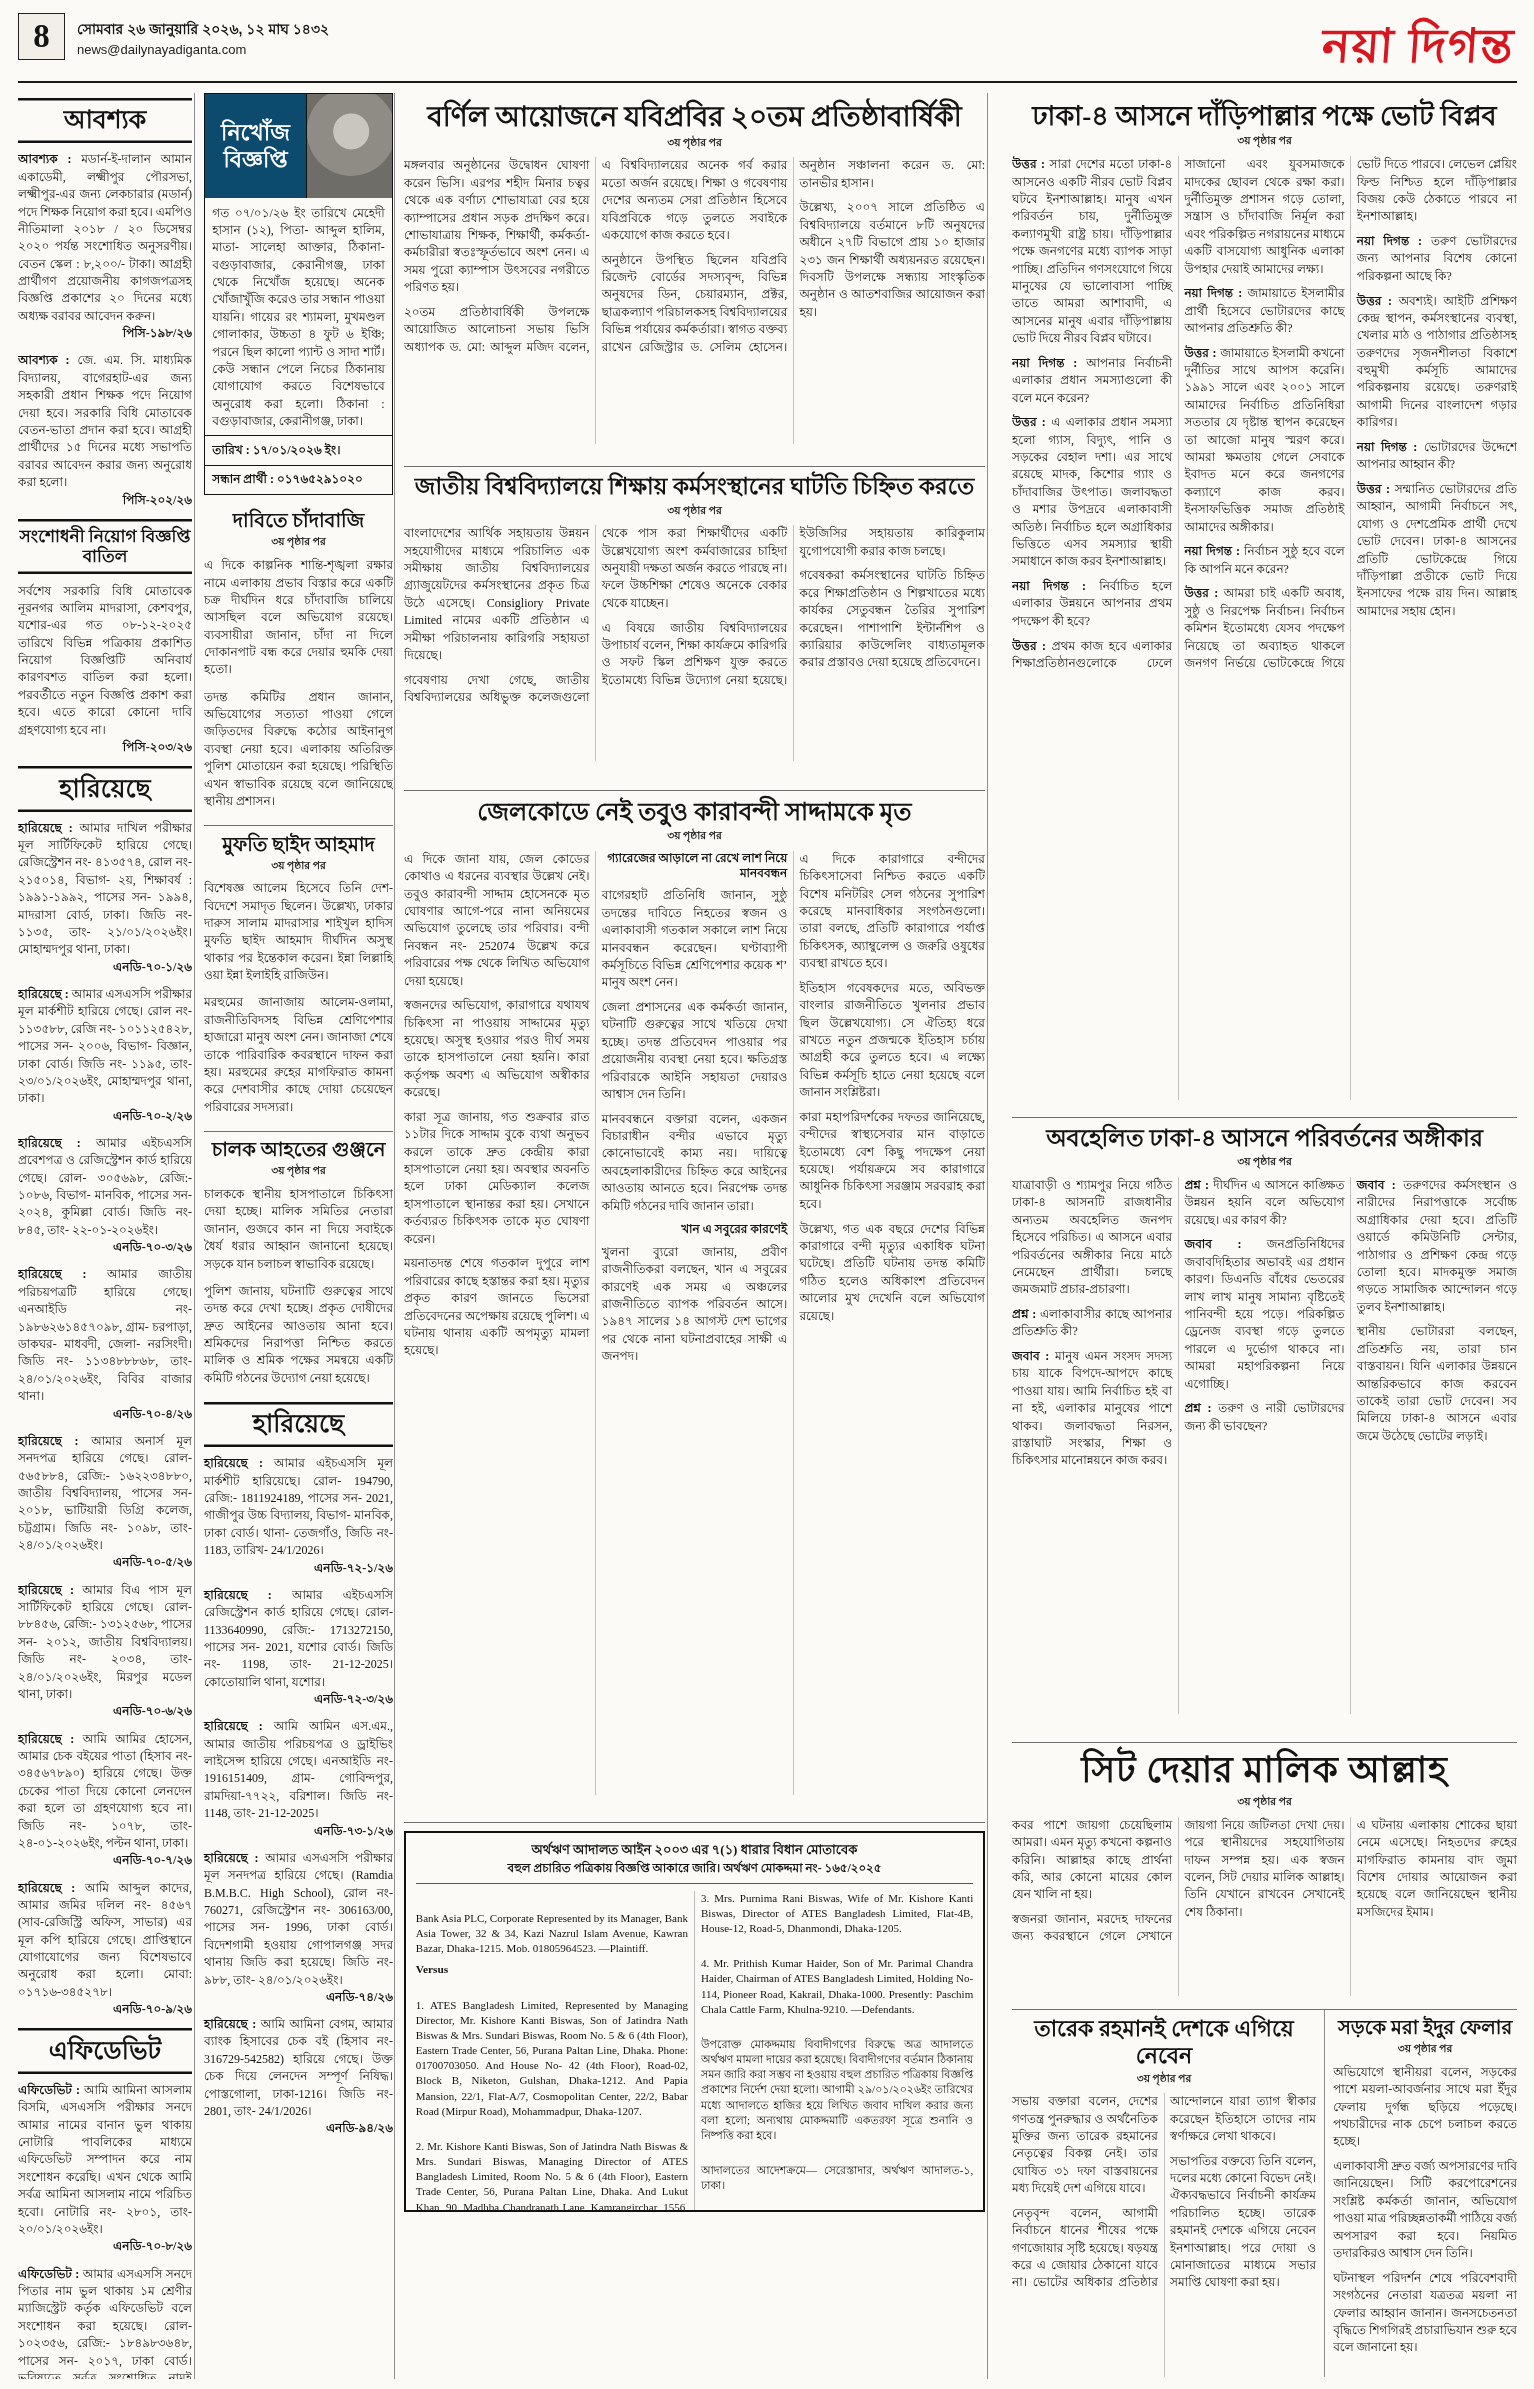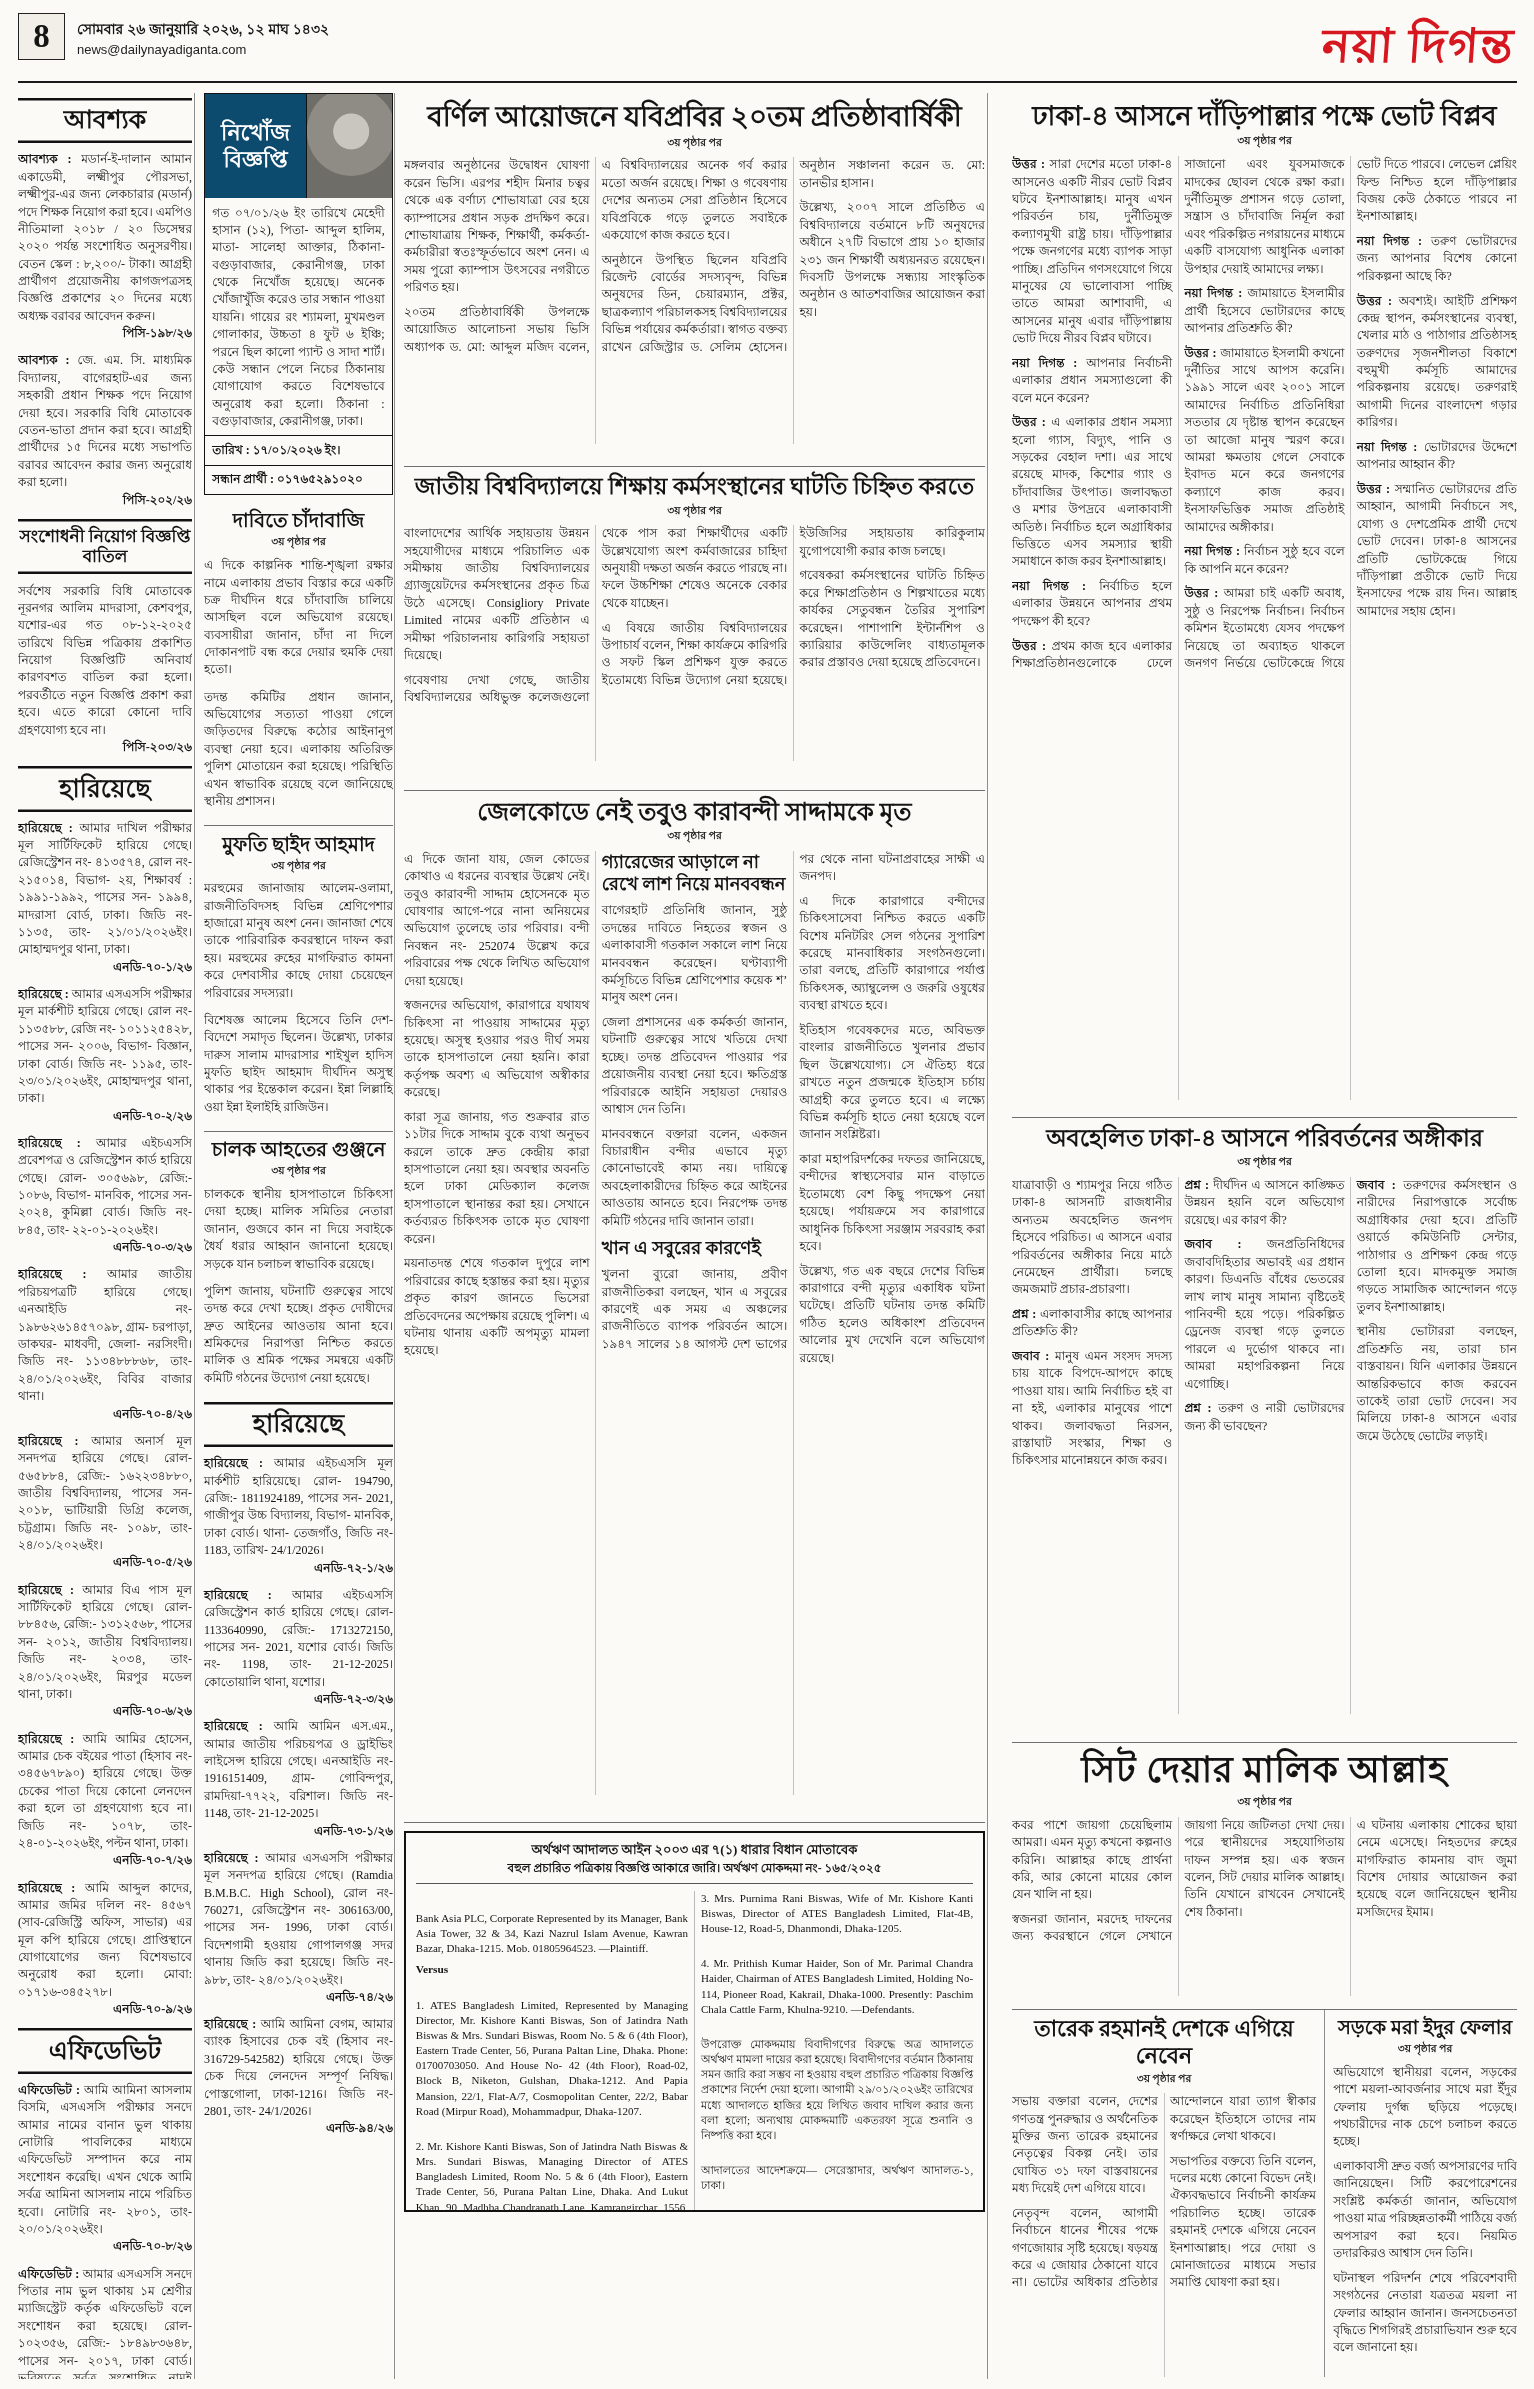--- a/index.html
+++ b/index.html
@@ -24,21 +24,21 @@
 
   
   .article { overflow:hidden; padding-top:6.5px; }
   .article + .article { border-top:0.8px solid #6f6f6f; margin-top:4.9px; }
   .headline { text-align:center; font-weight:bold; line-height:1.2; margin-bottom:1.6px; }
   .cont { text-align:center; font-size:10.6px; font-weight:bold; color:#222; margin-bottom:5.7px; }
   .body { text-align:justify; font-size:12px; line-height:1.45; }
   .cols-2 { column-count:2; column-gap:12.2px; column-rule:0.8px solid #c2c2c2; height:100%; }
   .cols-3 { column-count:3; column-gap:12.2px; column-rule:0.8px solid #c2c2c2; height:100%; }
   .body p.para { margin:0 0 7.3px; text-indent:0; }
-  .body h4.subhead { text-align:left; font-size:18px; font-weight:bold; margin:6.5px 0; line-height:1.25; }
+  .body h4.subhead { text-align:right; font-size:12px; font-weight:bold; margin:6.5px 0; line-height:1.25; }
   span.code { display:block; text-align:right; font-weight:bold; }
 
   
   .rail .banner { border-top:1.6px solid #111; border-bottom:1.6px solid #111;
                   box-shadow: inset 0 5.7px 0 -4.1px #111, inset 0 -5.7px 0 -4.1px #111;
                   text-align:center; font-weight:bold; padding:7.3px 1.6px; margin:4.9px 0 8.1px; line-height:1.15; }
   .banner.big { font-size:25px; }
   .banner.med { font-size:17px; }
   .rail .body { font-size:12px; }
   .rail p.para { margin-bottom:9.8px; }
@@ -149,22 +149,22 @@
       <div class="body">
           <p class="para">এ দিকে কাল্পনিক শান্তি-শৃঙ্খলা রক্ষার নামে এলাকায় প্রভাব বিস্তার করে একটি চক্র দীর্ঘদিন ধরে চাঁদাবাজি চালিয়ে আসছিল বলে অভিযোগ রয়েছে। ব্যবসায়ীরা জানান, চাঁদা না দিলে দোকানপাট বন্ধ করে দেয়ার হুমকি দেয়া হতো।</p>
           <p class="para">তদন্ত কমিটির প্রধান জানান, অভিযোগের সত্যতা পাওয়া গেলে জড়িতদের বিরুদ্ধে কঠোর আইনানুগ ব্যবস্থা নেয়া হবে। এলাকায় অতিরিক্ত পুলিশ মোতায়েন করা হয়েছে। পরিস্থিতি এখন স্বাভাবিক রয়েছে বলে জানিয়েছে স্থানীয় প্রশাসন।</p>
         </div>
     </div>
 
     <div class="article">
       <h2 class="headline col2-head">মুফতি ছাইদ আহমাদ</h2>
       <div class="cont">৩য় পৃষ্ঠার পর</div>
       <div class="body">
+          <p class="para">বিশেষজ্ঞ আলেম হিসেবে তিনি দেশ-বিদেশে সমাদৃত ছিলেন। উল্লেখ্য, ঢাকার দারুস সালাম মাদরাসার শাইখুল হাদিস মুফতি ছাইদ আহমাদ দীর্ঘদিন অসুস্থ থাকার পর ইন্তেকাল করেন। ইন্না লিল্লাহি ওয়া ইন্না ইলাইহি রাজিউন।</p>
           <p class="para">মরহুমের জানাজায় আলেম-ওলামা, রাজনীতিবিদসহ বিভিন্ন শ্রেণিপেশার হাজারো মানুষ অংশ নেন। জানাজা শেষে তাকে পারিবারিক কবরস্থানে দাফন করা হয়। মরহুমের রুহের মাগফিরাত কামনা করে দেশবাসীর কাছে দোয়া চেয়েছেন পরিবারের সদস্যরা।</p>
-          <p class="para">বিশেষজ্ঞ আলেম হিসেবে তিনি দেশ-বিদেশে সমাদৃত ছিলেন। উল্লেখ্য, ঢাকার দারুস সালাম মাদরাসার শাইখুল হাদিস মুফতি ছাইদ আহমাদ দীর্ঘদিন অসুস্থ থাকার পর ইন্তেকাল করেন। ইন্না লিল্লাহি ওয়া ইন্না ইলাইহি রাজিউন।</p>
         </div>
     </div>
 
     <div class="article">
       <h2 class="headline col2-head">চালক আহতের গুঞ্জনে</h2>
       <div class="cont">৩য় পৃষ্ঠার পর</div>
       <div class="body">
           <p class="para">চালককে স্থানীয় হাসপাতালে চিকিৎসা দেয়া হচ্ছে। মালিক সমিতির নেতারা জানান, গুজবে কান না দিয়ে সবাইকে ধৈর্য ধরার আহ্বান জানানো হয়েছে। সড়কে যান চলাচল স্বাভাবিক রয়েছে।</p>
           <p class="para">পুলিশ জানায়, ঘটনাটি গুরুত্বের সাথে তদন্ত করে দেখা হচ্ছে। প্রকৃত দোষীদের দ্রুত আইনের আওতায় আনা হবে। শ্রমিকদের নিরাপত্তা নিশ্চিত করতে মালিক ও শ্রমিক পক্ষের সমন্বয়ে একটি কমিটি গঠনের উদ্যোগ নেয়া হয়েছে।</p>
         </div>

